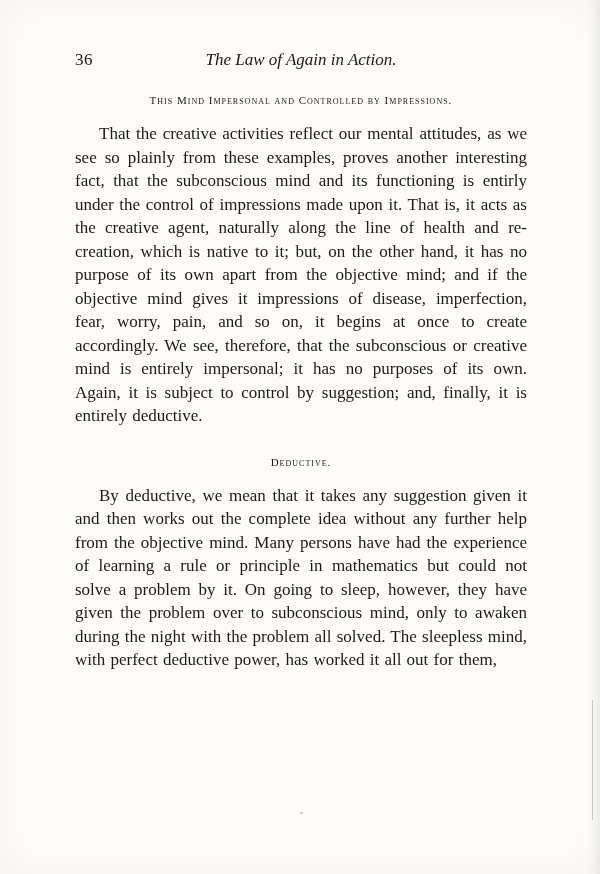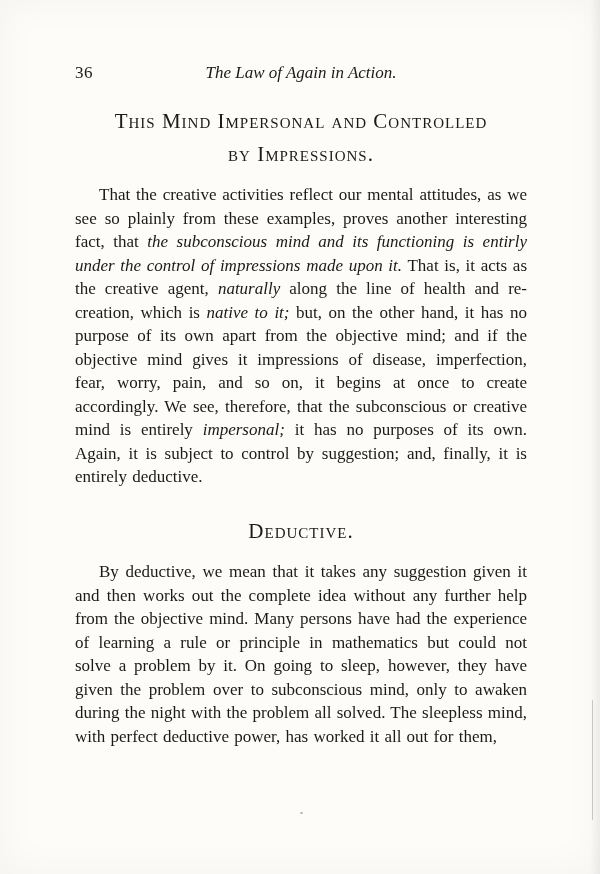--- a/index.html
+++ b/index.html
@@ -13,60 +13,59 @@
     height: 874px;
     background: #fdfcf9;
     overflow: hidden;
     font-family: "Liberation Serif", "DejaVu Serif", serif;
     color: #1c1a17;
     box-shadow: inset 0 0 40px rgba(0,0,0,0.04);
   }
   .content {
     position: absolute;
     left: 75px;
-    top: 63px;
+    top: 50px;
     width: 452px;
   }
   .running-header {
     position: relative;
     text-align: center;
     font-style: italic;
     font-size: 17px;
     margin-bottom: 22px;
   }
   .page-number {
     position: absolute;
     left: 0;
     top: 0;
     font-style: normal;
     font-size: 17px;
     letter-spacing: 0.5px;
   }
   .section-heading {
     font-weight: normal;
-    font-size: 21px;
+    font-size: 11px;
     font-variant: small-caps;
     letter-spacing: 1px;
     text-align: center;
     line-height: 1.55;
     margin: 0 35px 13px 35px;
   }
   .section-heading.second {
     margin-top: 26px;
   }
   .para {
     margin: 0;
     font-size: 17px;
     line-height: 23.5px;
     text-align: justify;
     text-indent: 24px;
     word-spacing: 1px;
   }
   .i {
-    font-style: italic;
   }
   
   .edge-shade {
     position: absolute;
     right: 0;
     top: 0;
     width: 10px;
     height: 100%;
     background: linear-gradient(to left, rgba(0,0,0,0.05), rgba(0,0,0,0));
     pointer-events: none;

